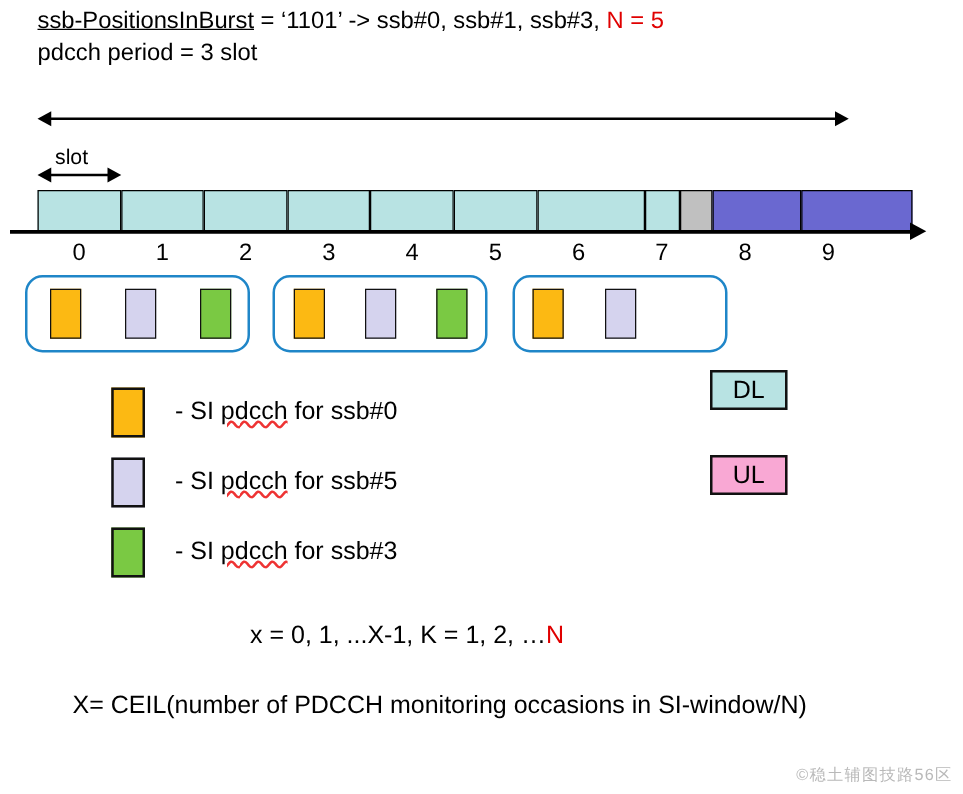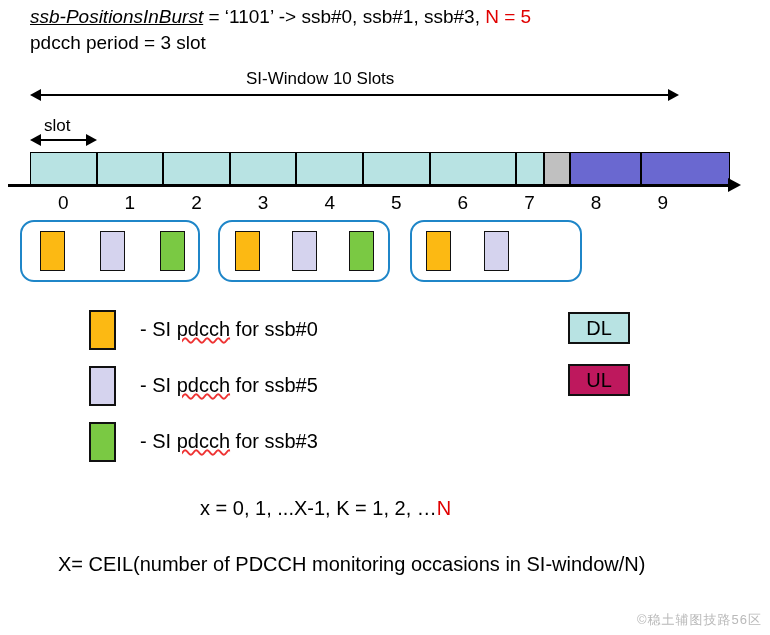--- a/index.html
+++ b/index.html
@@ -22,21 +22,20 @@
 
   
   .hdr-line {
     position: absolute;
     font-size: 19px;
     line-height: 22px;
     white-space: nowrap;
     color: #000;
   }
   .hdr-italic-ul {
-    font-style: italic;
     text-decoration: underline;
   }
   .red { color: #e00000; }
 
   
   .si-label {
     position: absolute;
     font-size: 17px;
     white-space: nowrap;
   }
@@ -170,21 +169,20 @@
   }
 </style>
 </head>
 <body>
 
 <div id="canvas">
 
   <div class="hdr-line" style="left:30px; top:6px;"><span class="hdr-italic-ul">ssb-PositionsInBurst</span><span> = ‘1101’ -&gt; ssb#0, ssb#1, ssb#3, </span><span class="red">N = 5</span></div>
   <div class="hdr-line" style="left:30px; top:32px;">pdcch period = 3 slot</div>
 
-  <div class="si-label" style="left:246px; top:69px;">SI-Window  10 Slots</div>
   <div class="arrow-head left" style="left:30px;  top:89px;"></div>
   <div class="arrow-line" style="left:40px;  top:94px; width:630px;"></div>
   <div class="arrow-head right" style="left:668px; top:89px;"></div>
 
   <div class="slot-label" style="left:44px; top:116px;">slot</div>
   <div class="arrow-head left" style="left:30px; top:134px;"></div>
   <div class="arrow-line" style="left:40px; top:139px; width:48px;"></div>
   <div class="arrow-head right" style="left:86px; top:134px;"></div>
 
   <div id="timeline">
@@ -235,22 +233,22 @@
   <div id="legend-layer">
       <div class="lg-sw" style="left: 89px; top: 310px; background: rgb(252, 185, 19);"></div>
       <div class="lg-txt" style="left: 140px; top: 318px;"><span>- SI </span><span class="sp">pdcch</span><span> for ssb#0</span></div>
       <div class="lg-sw" style="left: 89px; top: 366px; background: rgb(213, 211, 238);"></div>
       <div class="lg-txt" style="left: 140px; top: 374px;"><span>- SI </span><span class="sp">pdcch</span><span> for ssb#5</span></div>
       <div class="lg-sw" style="left: 89px; top: 422px; background: rgb(122, 201, 67);"></div>
       <div class="lg-txt" style="left: 140px; top: 430px;"><span>- SI </span><span class="sp">pdcch</span><span> for ssb#3</span></div>
     </div>
 
   <div id="chips-layer">
-      <div class="chip" style="left: 568px; top: 312px; background: rgb(184, 227, 227);">DL</div>
-      <div class="chip" style="left: 568px; top: 364px; background: #be185d; text-align: center;">UL</div>
+      <div class="chip" style="left: 568px; top: 296px; background: rgb(184, 227, 227);">DL</div>
+      <div class="chip" style="left: 568px; top: 364px; background: #f9a8d4; text-align: center;">UL</div>
     </div>
 
 
   <div class="formula" style="left:200px; top:497px;text-align:center;"><span>x = 0, 1, ...X-1, K = 1, 2, …</span><span class="red">N</span></div>
 
   <div class="formula" style="left:58px; top:553px;">X= CEIL(number of PDCCH monitoring occasions in SI-window/N)</div>
 
   <div id="watermark">©稳土辅图技路56区</div>
 
 </div>

